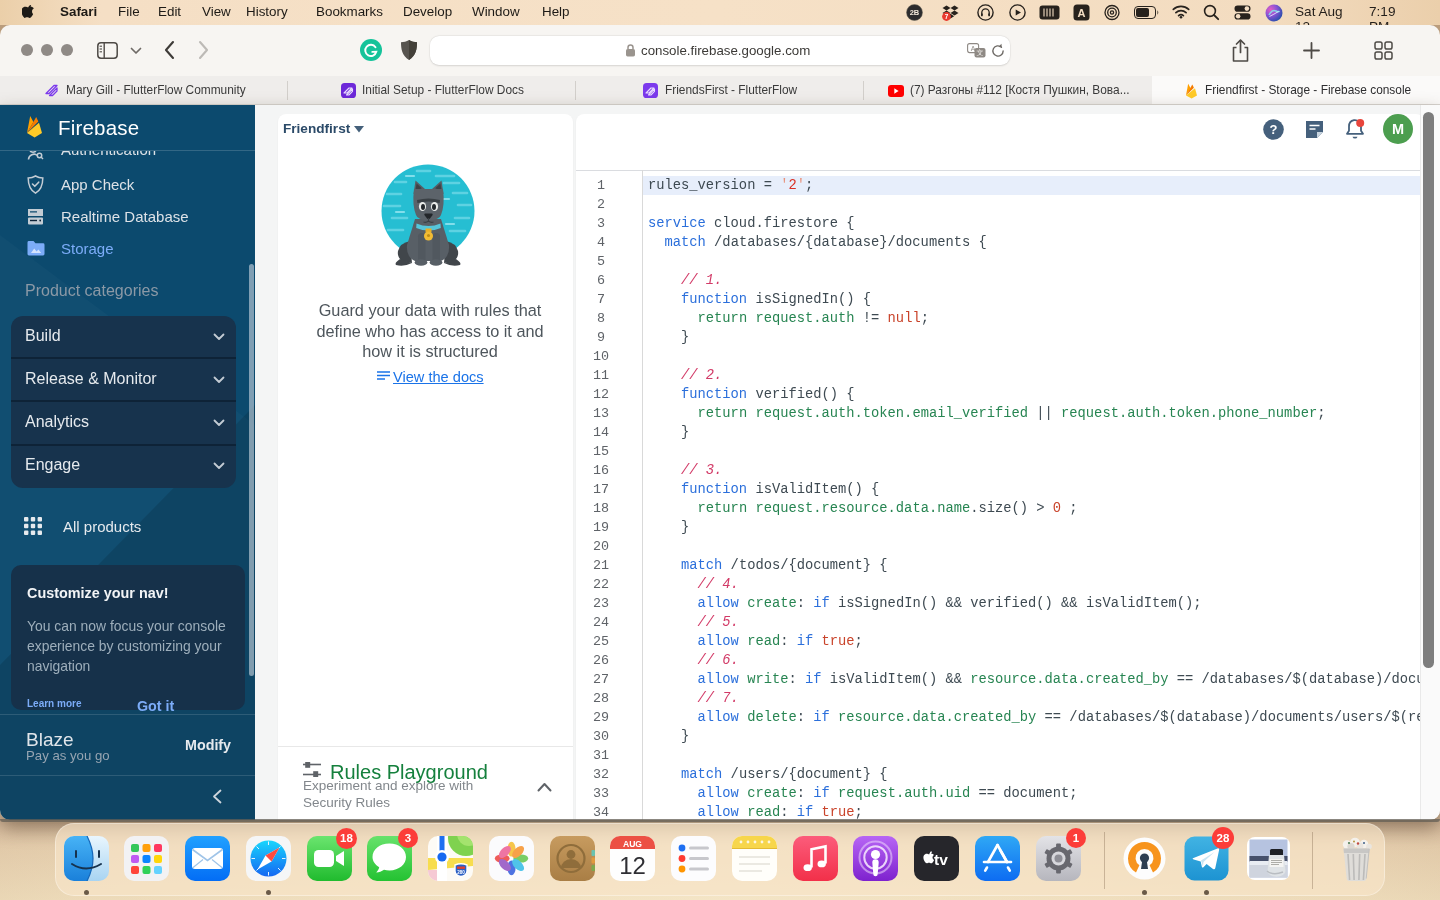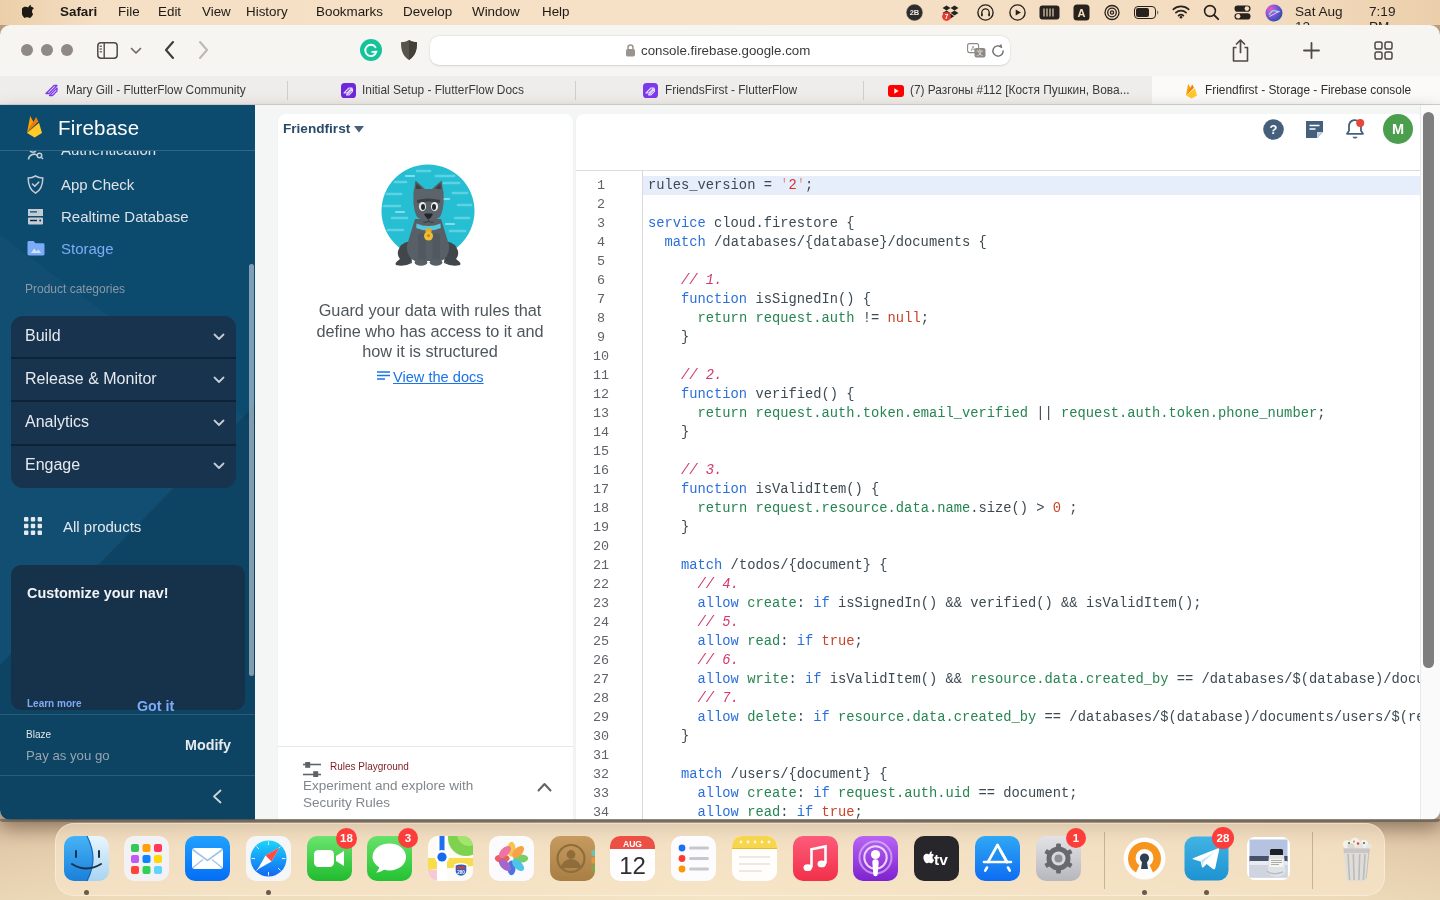--- a/index.html
+++ b/index.html
@@ -302,21 +302,21 @@
       </svg>
       <span class="abs" style="left:61px; top:57px; font-size:15px; color:#dde2e7;">Realtime Database</span>
 
       <svg class="abs" style="left:27px; top:90px;" width="18" height="15" viewBox="0 0 18 15">
         <path d="M0.5 1.5 a1.4 1.4 0 0 1 1.4-1.4 h4.6 l2 2.2 h7.6 a1.4 1.4 0 0 1 1.4 1.4 v9.4 a1.4 1.4 0 0 1 -1.4 1.4 h-14.2 a1.4 1.4 0 0 1 -1.4-1.4z" fill="#7cacf8"></path>
         <path d="M4 12 7.2 7.4 9.6 10.4 11.4 8.4 14.2 12z" fill="#d4e3fd"></path>
       </svg>
       <span class="abs" style="left:61px; top:89px; font-size:15px; color:#7cacf8;">Storage</span>
     </div>
 
-    <span class="abs" style="left:25px; top:177px; font-size:12px; color:#8b99a6;">Product categories</span>
+    <span class="abs" style="left:25px; top:177px; font-size:16px; color:#8b99a6;">Product categories</span>
 
     <div class="abs" style="left:11px; top:211px; width:225px; height:172px; background:#17334d; border-radius:12px;"></div>
     <div class="abs" style="left:11px; top:252px; width:225px; height:1.5px; background:#0e2337;"></div>
     <div class="abs" style="left:11px; top:295px; width:225px; height:1.5px; background:#0e2337;"></div>
     <div class="abs" style="left:11px; top:339px; width:225px; height:1.5px; background:#0e2337;"></div>
     <span class="abs" style="left:25px; top:222px; font-size:16px; color:#e6eaee;">Build</span>
     <span class="abs" style="left:25px; top:265px; font-size:16px; color:#e6eaee;">Release &amp; Monitor</span>
     <span class="abs" style="left:25px; top:308px; font-size:16px; color:#e6eaee;">Analytics</span>
     <span class="abs" style="left:25px; top:351px; font-size:16px; color:#e6eaee;">Engage</span>
     <svg class="abs" style="left:213px; top:228px;" width="12" height="8" viewBox="0 0 12 8">
@@ -342,25 +342,26 @@
           <rect x="13.6" y="6.8" width="4.4" height="4.4" rx="1"></rect>
         <rect x="0" y="13.6" width="4.4" height="4.4" rx="1"></rect>
           <rect x="6.8" y="13.6" width="4.4" height="4.4" rx="1"></rect>
           <rect x="13.6" y="13.6" width="4.4" height="4.4" rx="1"></rect>
       </g>
     </svg>
     <span class="abs" style="left:63px; top:413px; font-size:15px; color:#e6eaee;">All products</span>
 
     <div class="abs" style="left:11px; top:460px; width:234px; height:145px; background:#16314a; border-radius:10px;"></div>
     <span class="abs" style="left:27px; top:480px; font-size:14.4px; font-weight:700; color:#f2f4f6;">Customize your nav!</span>
+    <div class="abs" style="left:27px; top:511px; width:200px; font-size:13.9px; line-height:20px; color:#9daebb;">You can now focus your console experience by customizing your navigation</div>
     <span class="abs" style="left:27px; top:593px; font-size:10px; font-weight:700; color:#7cacf8;">Learn more</span>
     <span class="abs" style="left:137px; top:593px; font-size:14.3px; font-weight:700; color:#7cacf8;">Got it</span>
 
     <div class="abs" style="left:0; top:609px; width:255px; height:1px; background:rgba(255,255,255,0.13);"></div>
-    <span class="abs" style="left:26px; top:624px; font-size:10px; color:#e0e5ea;">Blaze</span>
+    <span class="abs" style="left:26px; top:624px; font-size:19px; color:#e0e5ea;">Blaze</span>
     <span class="abs" style="left:26px; top:643px; font-size:13.2px; color:#97a5b2;">Pay as you go</span>
     <span class="abs" style="left:185px; top:632px; font-size:14.3px; font-weight:700; color:#e6eaee;">Modify</span>
     <div class="abs" style="left:0; top:670px; width:255px; height:1px; background:rgba(255,255,255,0.13);"></div>
     <svg class="abs" style="left:212px; top:684px;" width="10" height="15" viewBox="0 0 10 15">
       <path d="M8.5 1.5 2 7.5 8.5 13.5" fill="none" stroke="#cdd5dc" stroke-width="1.8" stroke-linecap="round" stroke-linejoin="round"></path>
     </svg>
 
     <div class="abs" style="left:248.5px; top:159px; width:5px; height:412px; background:rgba(206,216,226,0.6); border-radius:3px;"></div>
   </div>
 
@@ -458,21 +459,21 @@
 
   <div class="abs" style="left:278px; top:641px; width:295px; height:1px; background:#e8e8e8;"></div>
   <svg class="abs" style="left:303px; top:657px;" width="18" height="15" viewBox="0 0 18 15">
     <g stroke="#5f6368" stroke-width="1.6">
       <line x1="0" y1="2.5" x2="18" y2="2.5"></line>
         <line x1="0" y1="12.5" x2="18" y2="12.5"></line>
       <rect x="3" y="0" width="3.4" height="5" fill="#5f6368"></rect>
       <rect x="11" y="10" width="3.4" height="5" fill="#5f6368"></rect>
     </g>
   </svg>
-  <span class="abs" style="left:330px; top:656px; font-size:10px; font-weight:500; color:#7f1d1d;">Rules Playground</span>
+  <span class="abs" style="left:330px; top:656px; font-size:20px; font-weight:500; color:#15803d;">Rules Playground</span>
   <div class="abs" style="left:303px; top:673px; width:180px; font-size:13.5px; line-height:16.8px; color:#82878c;">Experiment and explore with Security Rules</div>
   <svg class="abs" style="left:537px; top:677px;" width="15" height="10" viewBox="0 0 15 10">
     <path d="M1.5 8.5 7.5 2 13.5 8.5" fill="none" stroke="#5f6368" stroke-width="2" stroke-linecap="round" stroke-linejoin="round"></path>
   </svg>
 
   <div class="abs" id="editor" style="left:576px; top:9px; width:848px; height:706px; background:transparent; overflow:hidden;">
     <div class="abs" style="left:0; top:56px; width:848px; height:1px; background:#dadce0;"></div>
     <div class="abs" style="left:66px; top:56px; width:1px; height:650px; background:#d9d9d9;"></div>
     <div class="abs" style="left:67px; top:62px; width:781px; height:19px; background:#e7eefb;"></div>
     <pre class="mono abs" id="gutter" style="left:0px; top:62px; width:50px; text-align:center; font-size:13.4px; line-height:19px; color:#5f6368;">1

